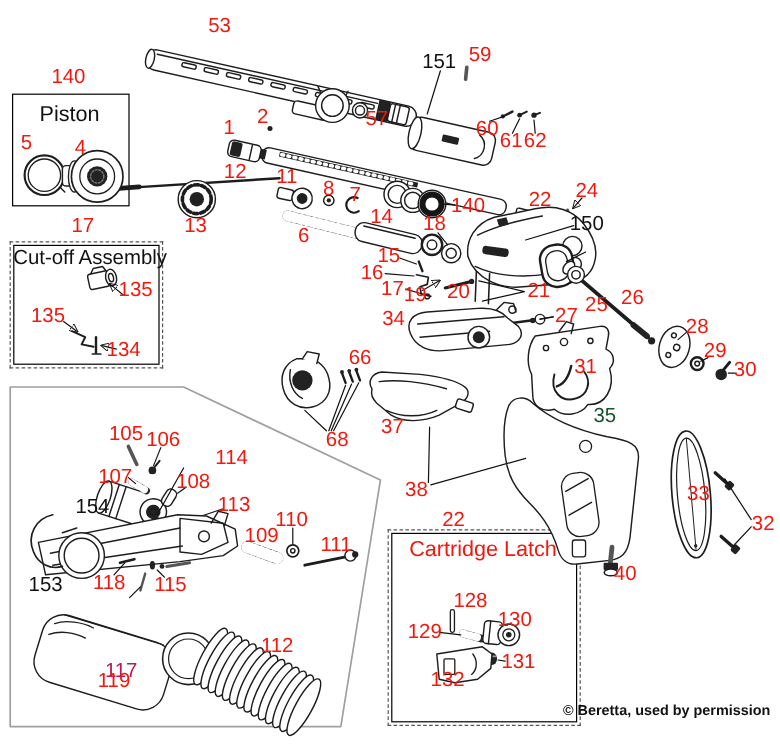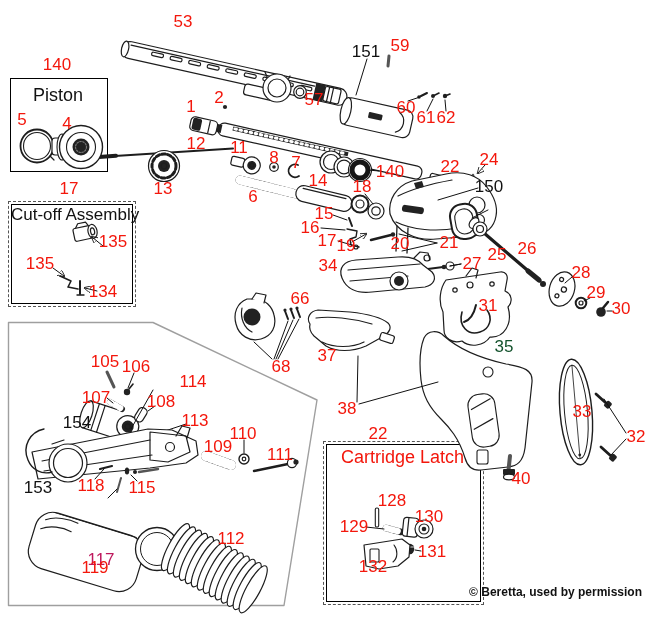--- a/index.html
+++ b/index.html
@@ -488,21 +488,21 @@
       <span class="plbl" style="left: 362px; top: 186px; color: rgb(243, 23, 12);">18</span>
       <span class="plbl" style="left: 450px; top: 166px; color: rgb(243, 23, 12);">22</span>
       <span class="plbl" style="left: 489px; top: 159px; color: rgb(243, 23, 12);">24</span>
       <span class="plbl" style="left: 489px; top: 186px; color: rgb(17, 17, 17);">150</span>
       <span class="plbl" style="left: 497px; top: 206px; color: rgb(243, 23, 12); margin-top: 48px;">25</span>
       <span class="plbl" style="left: 253px; top: 196px; color: rgb(243, 23, 12);">6</span>
       <span class="plbl" style="left: 324px; top: 213px; color: rgb(243, 23, 12);">15</span>
       <span class="plbl" style="left: 310px; top: 227px; color: rgb(243, 23, 12);">16</span>
       <span class="plbl" style="left: 327px; top: 240px; color: rgb(243, 23, 12);">17</span>
       <span class="plbl" style="left: 346px; top: 245px; color: rgb(243, 23, 12);">19</span>
-      <span class="plbl" style="left: 400px; top: 243px; color: rgb(243, 23, 12);">20</span>
+      <span class="plbl" style="left: 382px; top: 243px; color: rgb(243, 23, 12);">20</span>
       <span class="plbl" style="left: 449px; top: 242px; color: rgb(243, 23, 12);">21</span>
       <span class="plbl" style="left: 527px; top: 248px; color: rgb(243, 23, 12);">26</span>
       <span class="plbl" style="left: 113px; top: 241px; color: rgb(243, 23, 12);">135</span>
       <span class="plbl" style="left: 40px; top: 263px; color: rgb(243, 23, 12);">135</span>
       <span class="plbl" style="left: 103px; top: 291px; color: rgb(243, 23, 12);">134</span>
       <span class="plbl" style="left: 328px; top: 265px; color: rgb(243, 23, 12);">34</span>
       <span class="plbl" style="left: 472px; top: 263px; color: rgb(243, 23, 12);">27</span>
       <span class="plbl" style="left: 581px; top: 272px; color: rgb(243, 23, 12);">28</span>
       <span class="plbl" style="left: 596px; top: 292px; color: rgb(243, 23, 12);">29</span>
       <span class="plbl" style="left: 621px; top: 308px; color: rgb(243, 23, 12);">30</span>

